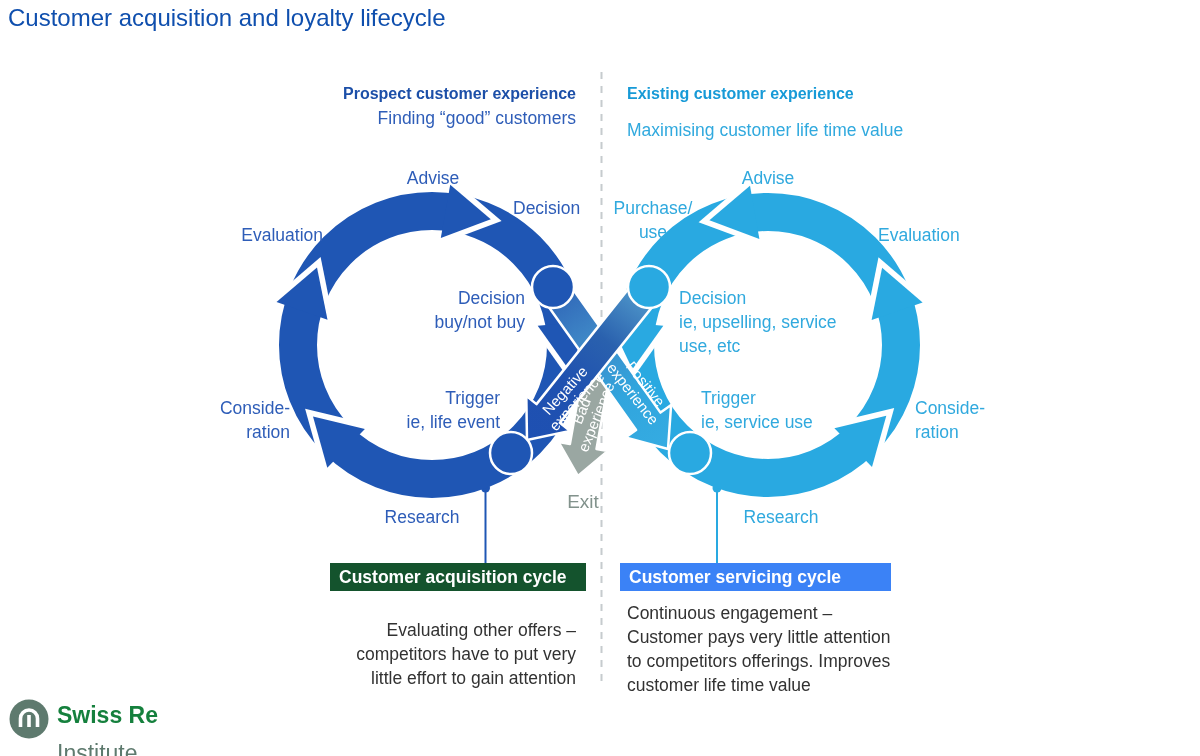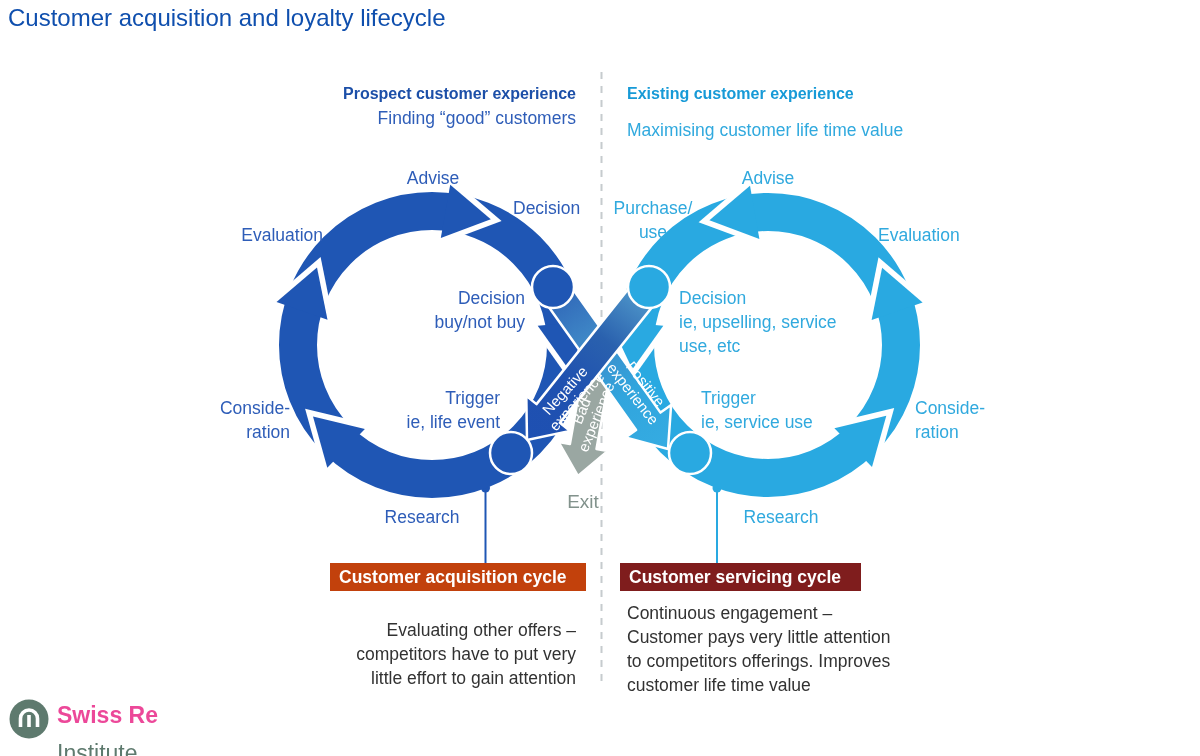--- a/index.html
+++ b/index.html
@@ -13,21 +13,21 @@
   .lbl{font-size:17.5px;line-height:24px;white-space:pre-line;}
   .blue-d{color:#2e5db8;}
   .blue-l{color:#30a9de;}
   .hdr-d{color:#1c4fa8;}
   .hdr-l{color:#179ad7;}
   .cyclebox{height:28px;display:flex;align-items:center;padding:0 9px;box-sizing:border-box;
             color:#fff;font-size:17.5px;font-weight:bold;white-space:nowrap;}
   .desc{font-size:17.5px;line-height:24px;color:#323232;white-space:pre-line;}
   .exit{font-size:19px;color:#82928c;text-align:center;}
   .bandtext{font-size:15px;fill:#ffffff;}
-  .logo-brand{font-size:23px;font-weight:bold;color:#ec4899;line-height:26px;}
+  .logo-brand{font-size:23px;font-weight:bold;color:#15803d;line-height:26px;}
   .logo-unit{font-size:23px;font-weight:normal;color:#5e7a6e;line-height:26px;}
 </style>
 </head>
 <body>
 
 <div id="canvas">
 
   <svg id="diagram-svg" width="1200" height="756" viewBox="0 0 1200 756">
     <defs>
       <linearGradient id="gradPositive" gradientUnits="userSpaceOnUse" x1="553" y1="287" x2="668" y2="449">
@@ -147,22 +147,22 @@
 ie, upselling, service
 use, etc</div>
   <div class="abs lbl blue-l" style="left:915px;top:396px;width:100px;">Conside-
 ration</div>
   <div class="abs lbl blue-l" style="left:701px;top:386px;width:160px;">Trigger
 ie, service use</div>
   <div class="abs lbl blue-l" style="left:731px;top:505px;width:100px;text-align:center;">Research</div>
 
   <div class="abs exit" style="left:553px;top:491px;width:60px;">Exit</div>
 
-  <div class="abs cyclebox" style="left:330px;top:563px;width:256px;background:#c2410c;padding-left:9px;">Customer acquisition cycle</div>
-  <div class="abs cyclebox" style="left:620px;top:563px;width:241px;background:#7f1d1d;">Customer servicing cycle</div>
+  <div class="abs cyclebox" style="left:330px;top:563px;width:256px;background:#14532d;padding-left:9px;">Customer acquisition cycle</div>
+  <div class="abs cyclebox" style="left:620px;top:563px;width:271px;background:#3b82f6;">Customer servicing cycle</div>
 
   <div class="abs desc" style="left:276px;top:601px;width:300px;text-align:right;margin-top:17px;">Evaluating other offers –
 competitors have to put very
 little effort to gain attention</div>
   <div class="abs desc" style="left:627px;top:601px;width:310px;">Continuous engagement –
 Customer pays very little attention
 to competitors offerings. Improves
 customer life time value</div>
 
   <div class="abs" style="left:8px;top:697px;width:260px;height:56px;">

